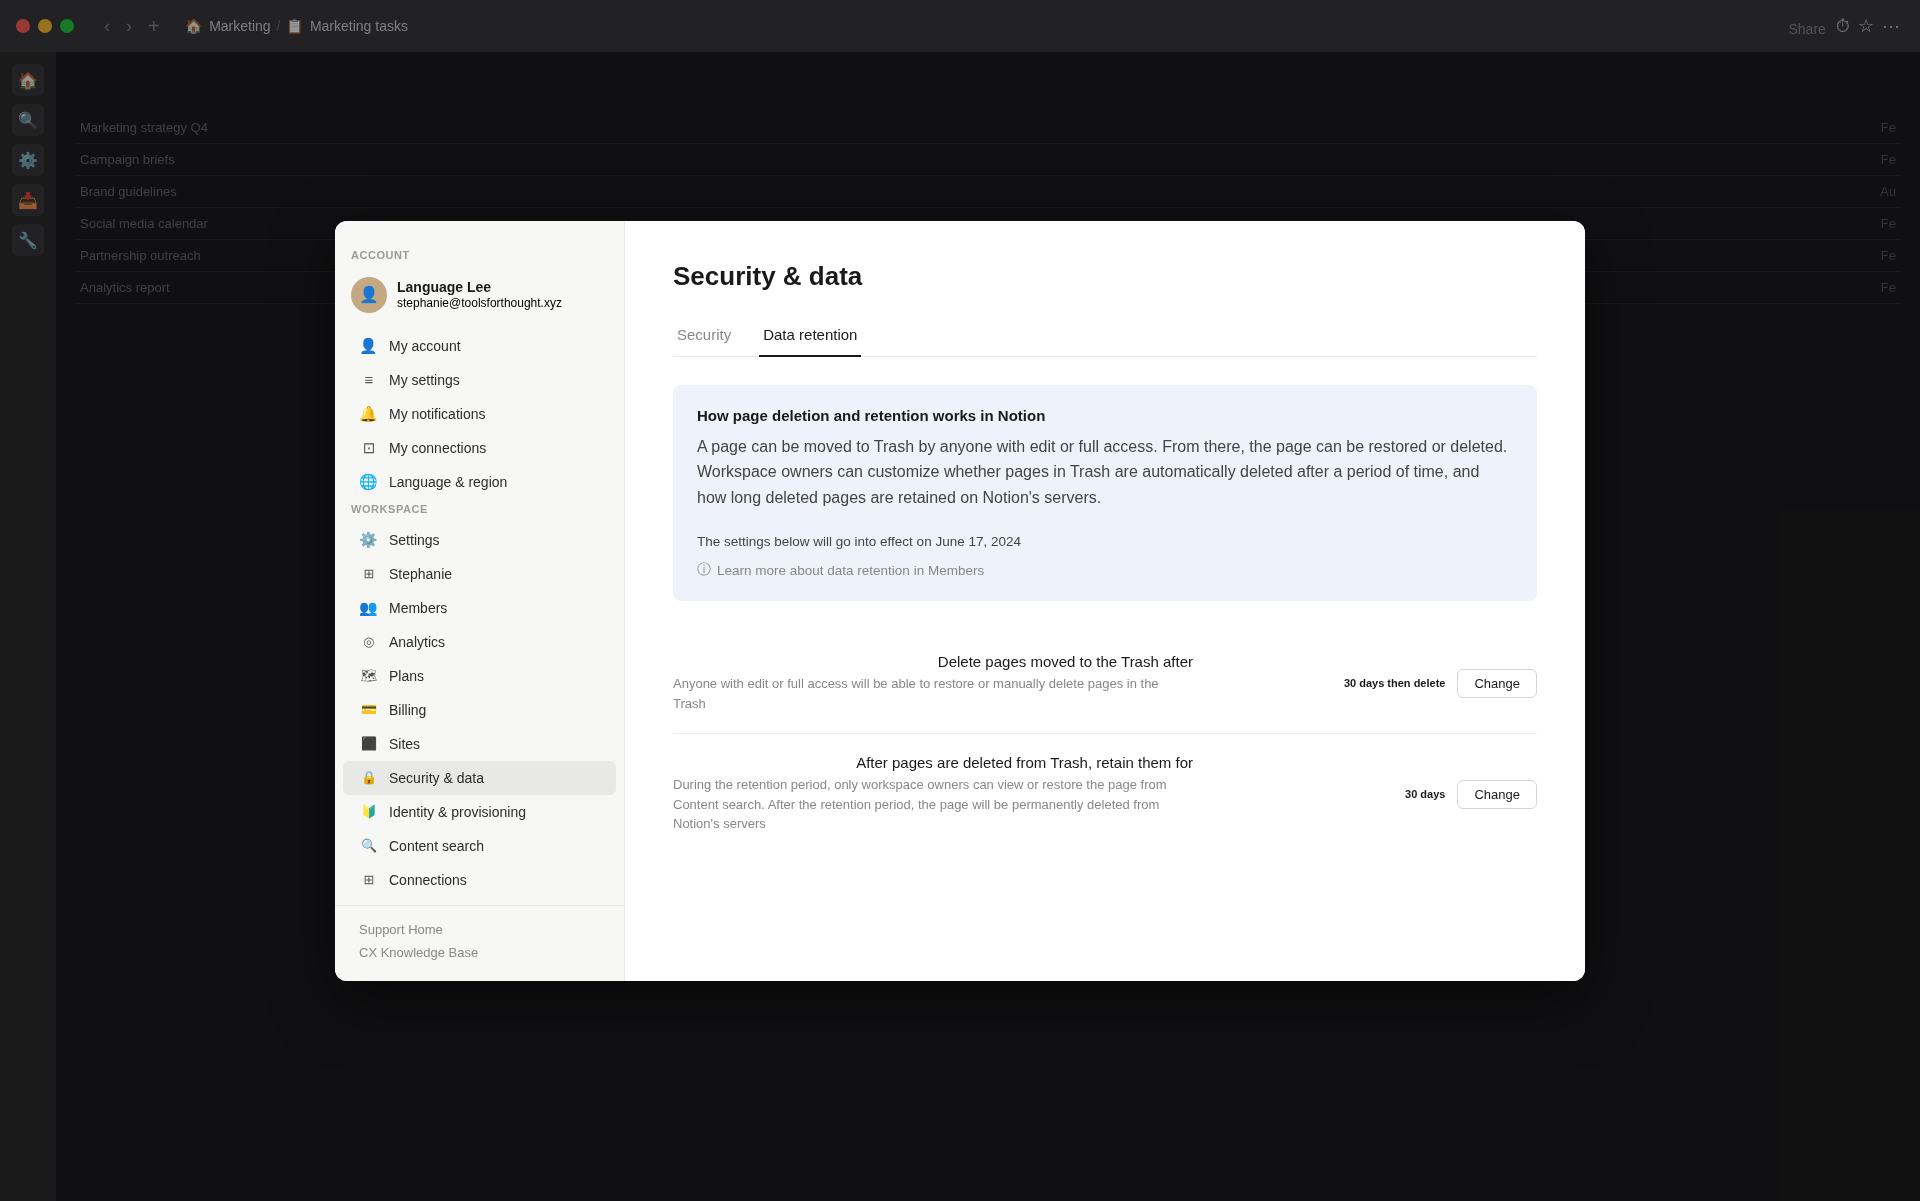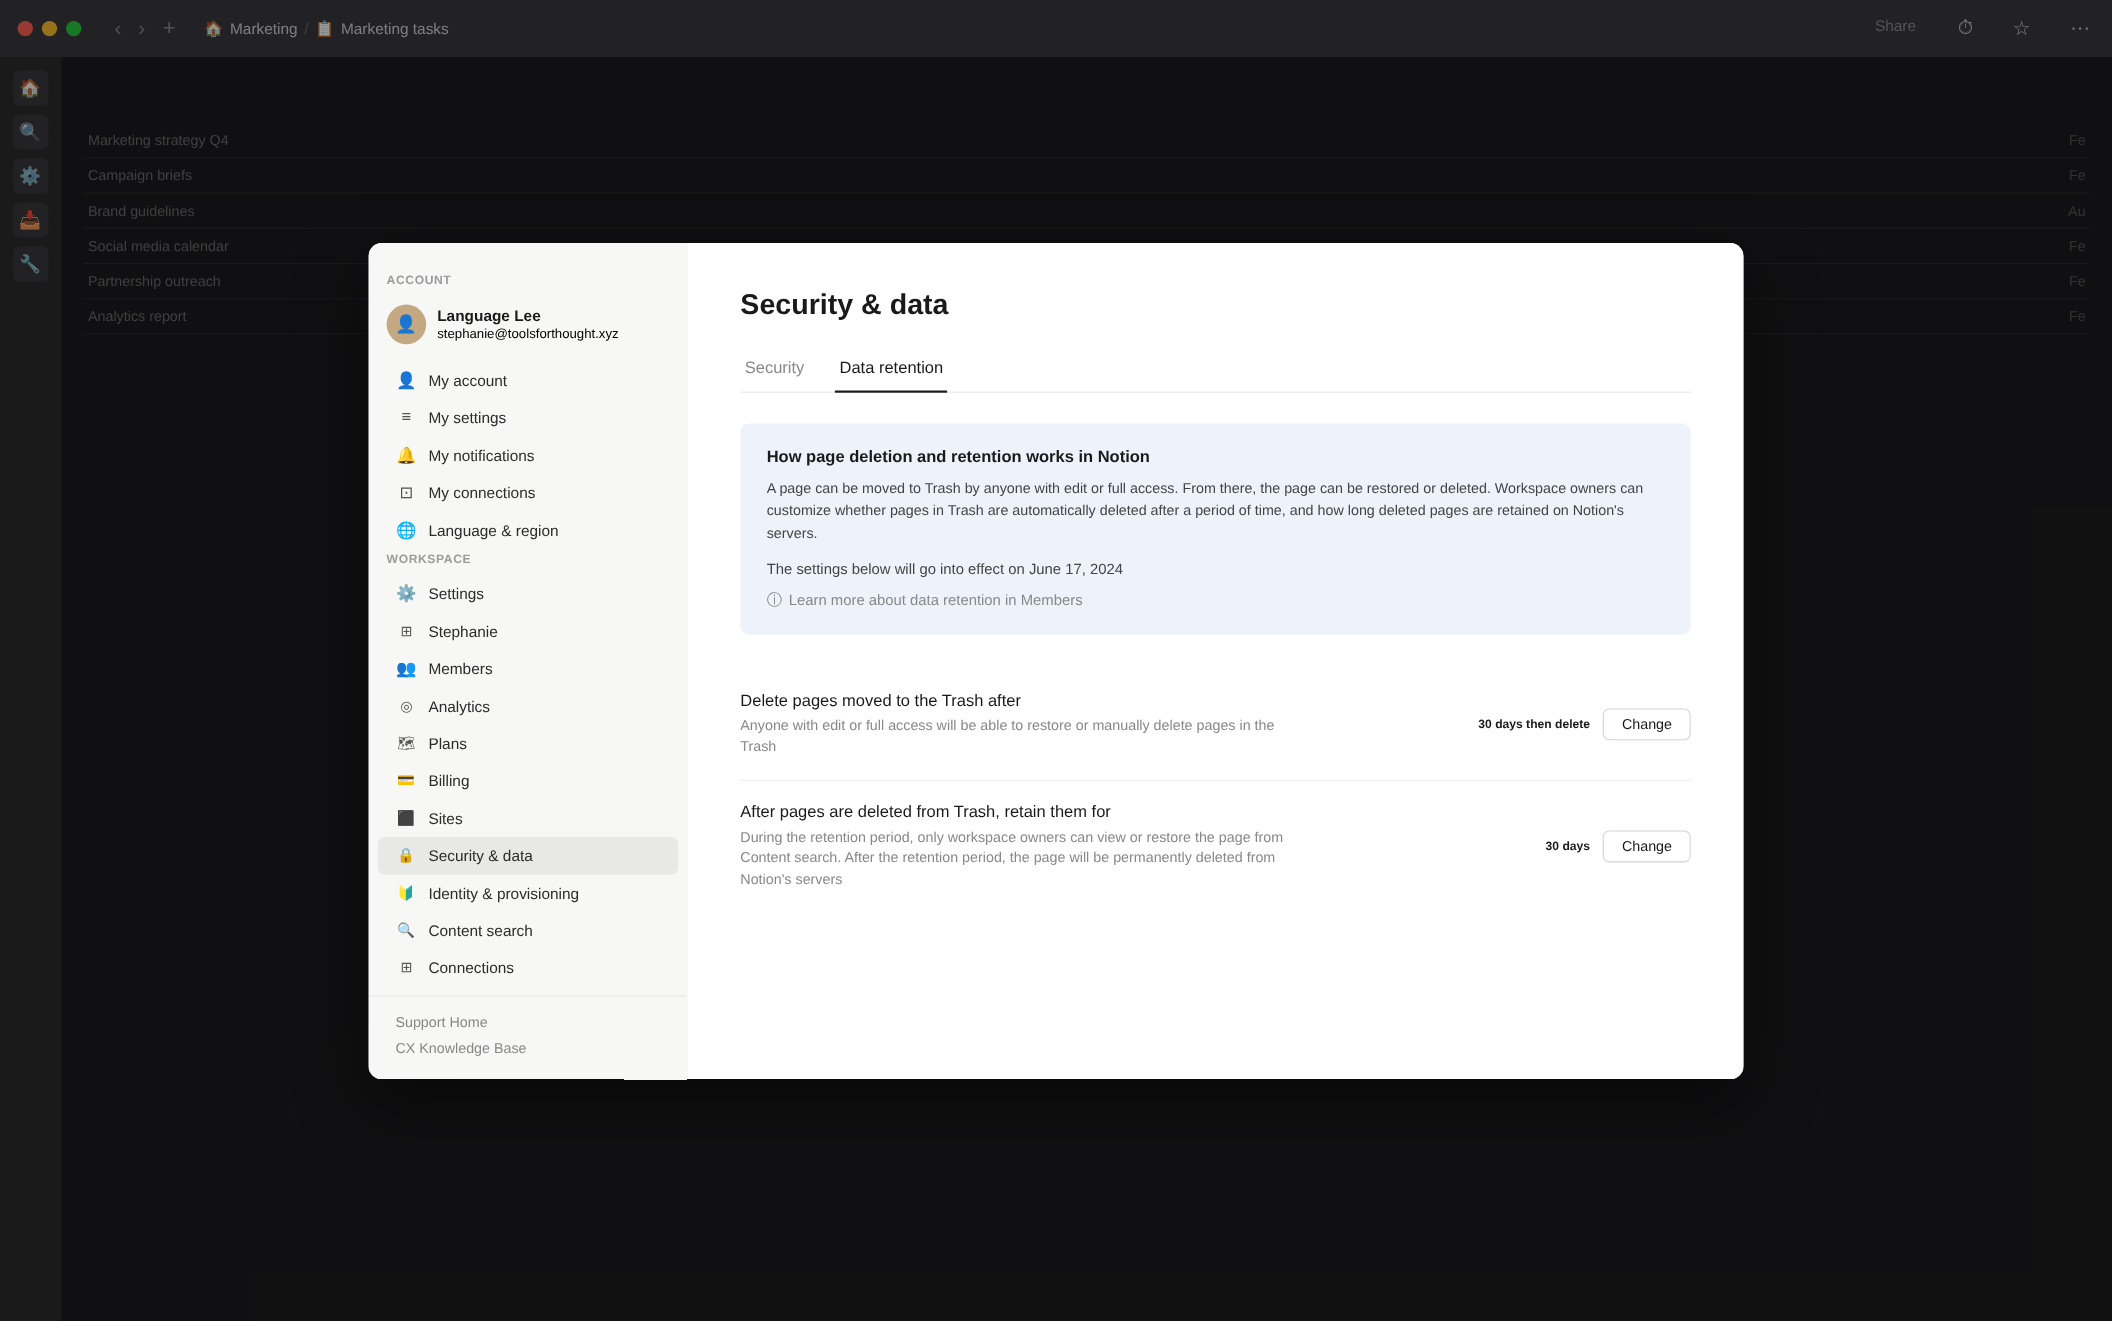--- a/index.html
+++ b/index.html
@@ -65,22 +65,22 @@
       align-items: center;
       gap: 6px;
       color: #d1d1d6;
       font-size: 14px;
       margin-left: 8px;
     }
     .breadcrumb-sep { color: #6a6a6e; }
     .titlebar-actions {
       margin-left: auto;
       display: flex;
-      align-items: flex-start;
-      gap: 28px;
+      align-items: flex-end;
+      gap: 0;
       color: #d1d1d6;
       font-size: 14px;
     }
     .titlebar-action-btn {
       background: none;
       border: none;
       color: #d1d1d6;
       font-size: 18px;
       cursor: pointer;
       padding: 4px;
@@ -287,24 +287,24 @@
       padding: 22px 24px;
       margin-bottom: 32px;
     }
     .info-box-title {
       font-size: 15px;
       font-weight: 600;
       color: #1a1a1a;
       margin-bottom: 10px;
     }
     .info-box-text {
-      font-size: 13px;
+      font-size: 16px;
       color: #444;
       line-height: 1.6;
-      margin-bottom: 14px;
+      margin-bottom: 24px;
     }
     .info-box-date {
       font-size: 13.5px;
       color: #444;
       margin-bottom: 12px;
     }
     .info-box-link {
       display: flex;
       align-items: center;
       gap: 6px;
@@ -321,20 +321,21 @@
       padding: 20px 0;
       border-bottom: 1px solid #f0f0ee;
     }
     .setting-row:last-child { border-bottom: none; }
     .setting-left { flex: 1; max-width: 520px; }
     .setting-title {
       font-size: 15px;
       font-weight: 500;
       color: #1a1a1a;
       margin-bottom: 4px;
+      text-align: right;
     }
     .setting-desc {
       font-size: 13px;
       color: #888;
       line-height: 1.5;
     }
     .setting-right {
       display: flex;
       align-items: center;
       gap: 12px;

